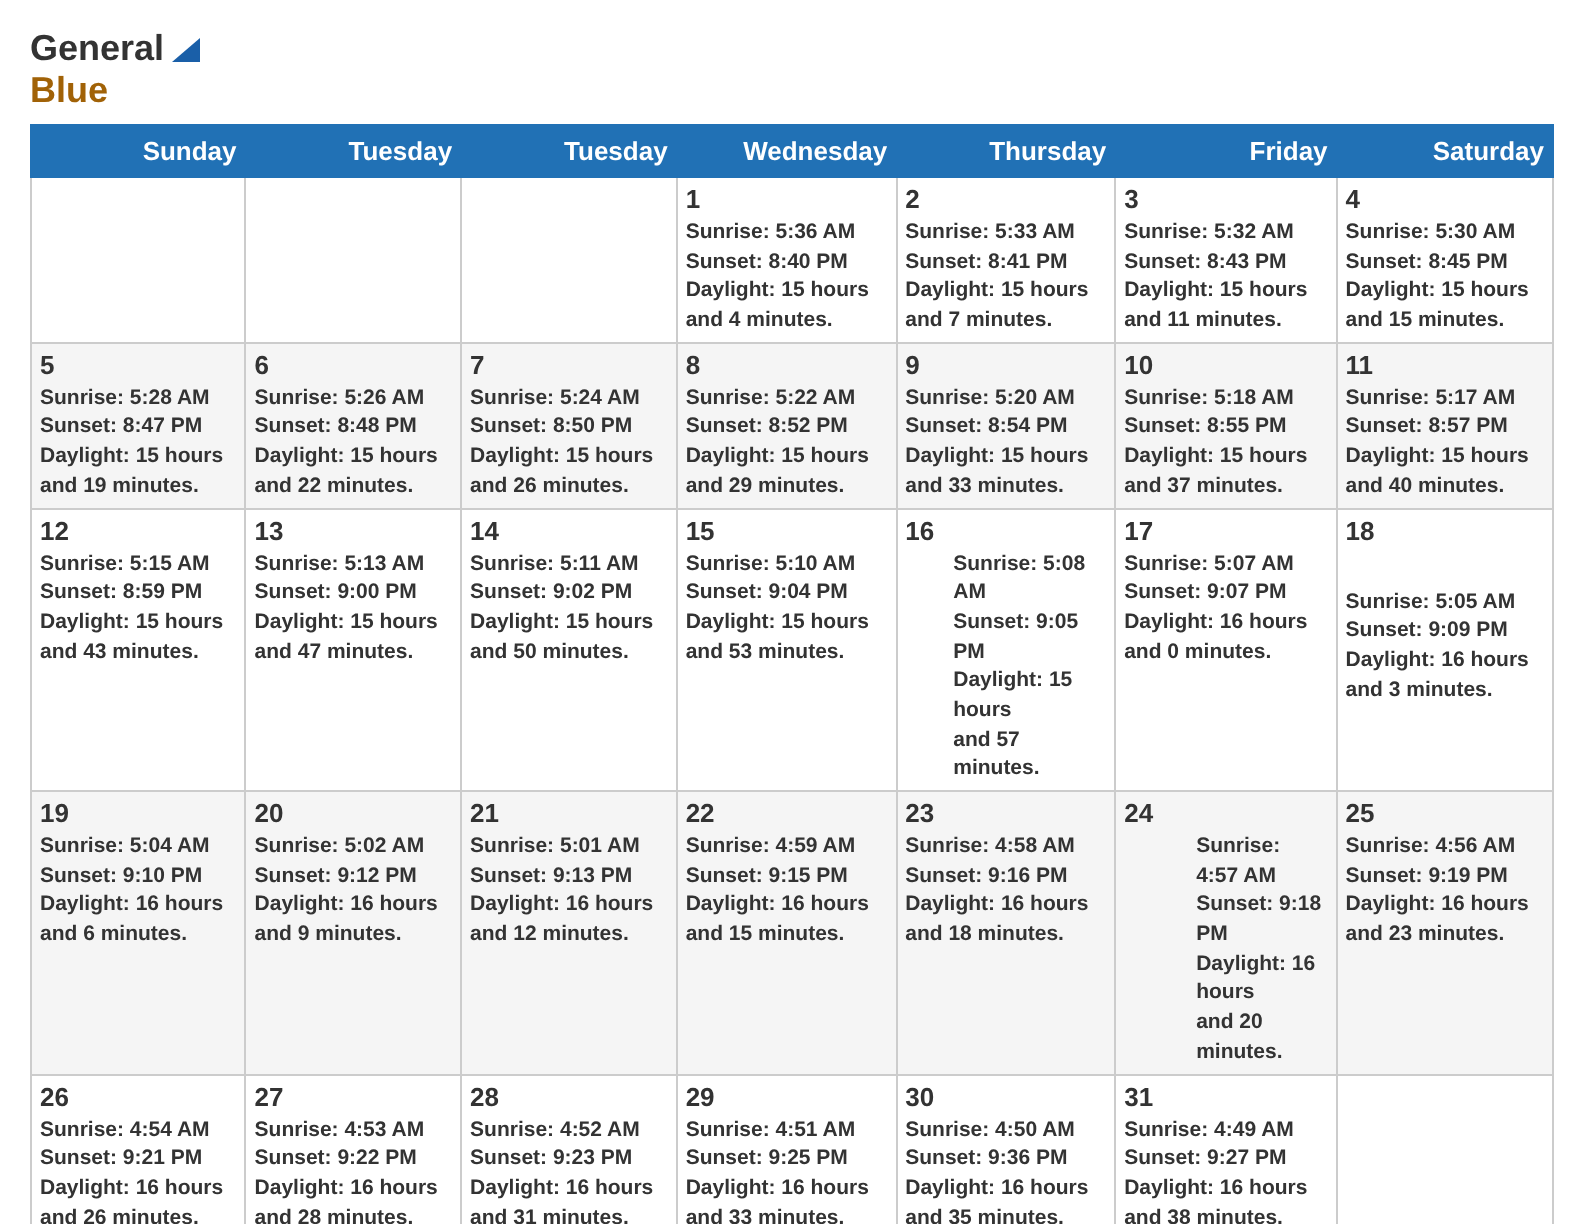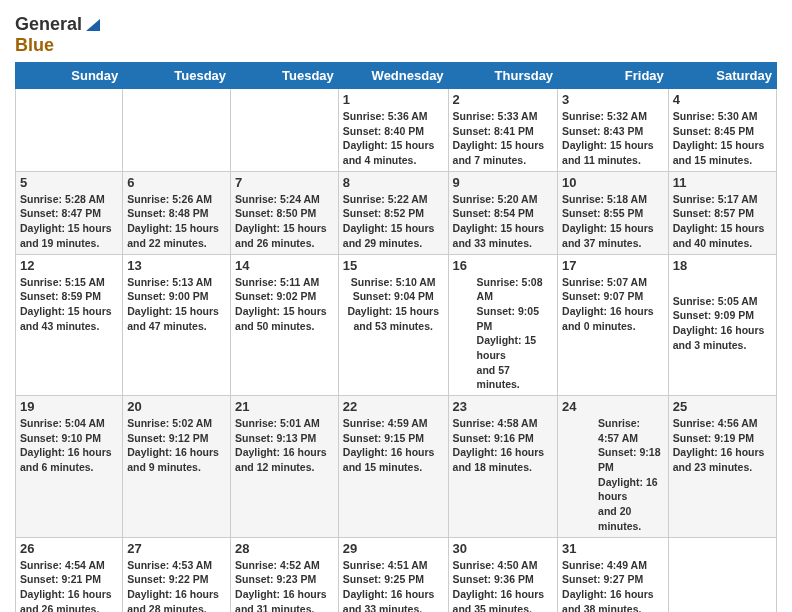--- a/index.html
+++ b/index.html
@@ -223,21 +223,21 @@
         </td>
         <td>
           <span class="day-number">14</span>
           <div class="day-info" style="white-space: pre-line;">Sunrise: 5:11 AM
 Sunset: 9:02 PM
 Daylight: 15 hours
 and 50 minutes.</div>
         </td>
         <td>
           <span class="day-number">15</span>
-          <div class="day-info" style="white-space: pre-line; text-align: center;">Sunrise: 5:10 AM
+          <div class="day-info" style="white-space: pre-line;">Sunrise: 5:10 AM
 Sunset: 9:04 PM
 Daylight: 15 hours
 and 53 minutes.</div>
         </td>
         <td>
           <span class="day-number">16</span>
           <div class="day-info" style="white-space: pre-line; margin-left: 24px;">Sunrise: 5:08 AM
 Sunset: 9:05 PM
 Daylight: 15 hours
 and 57 minutes.</div>

